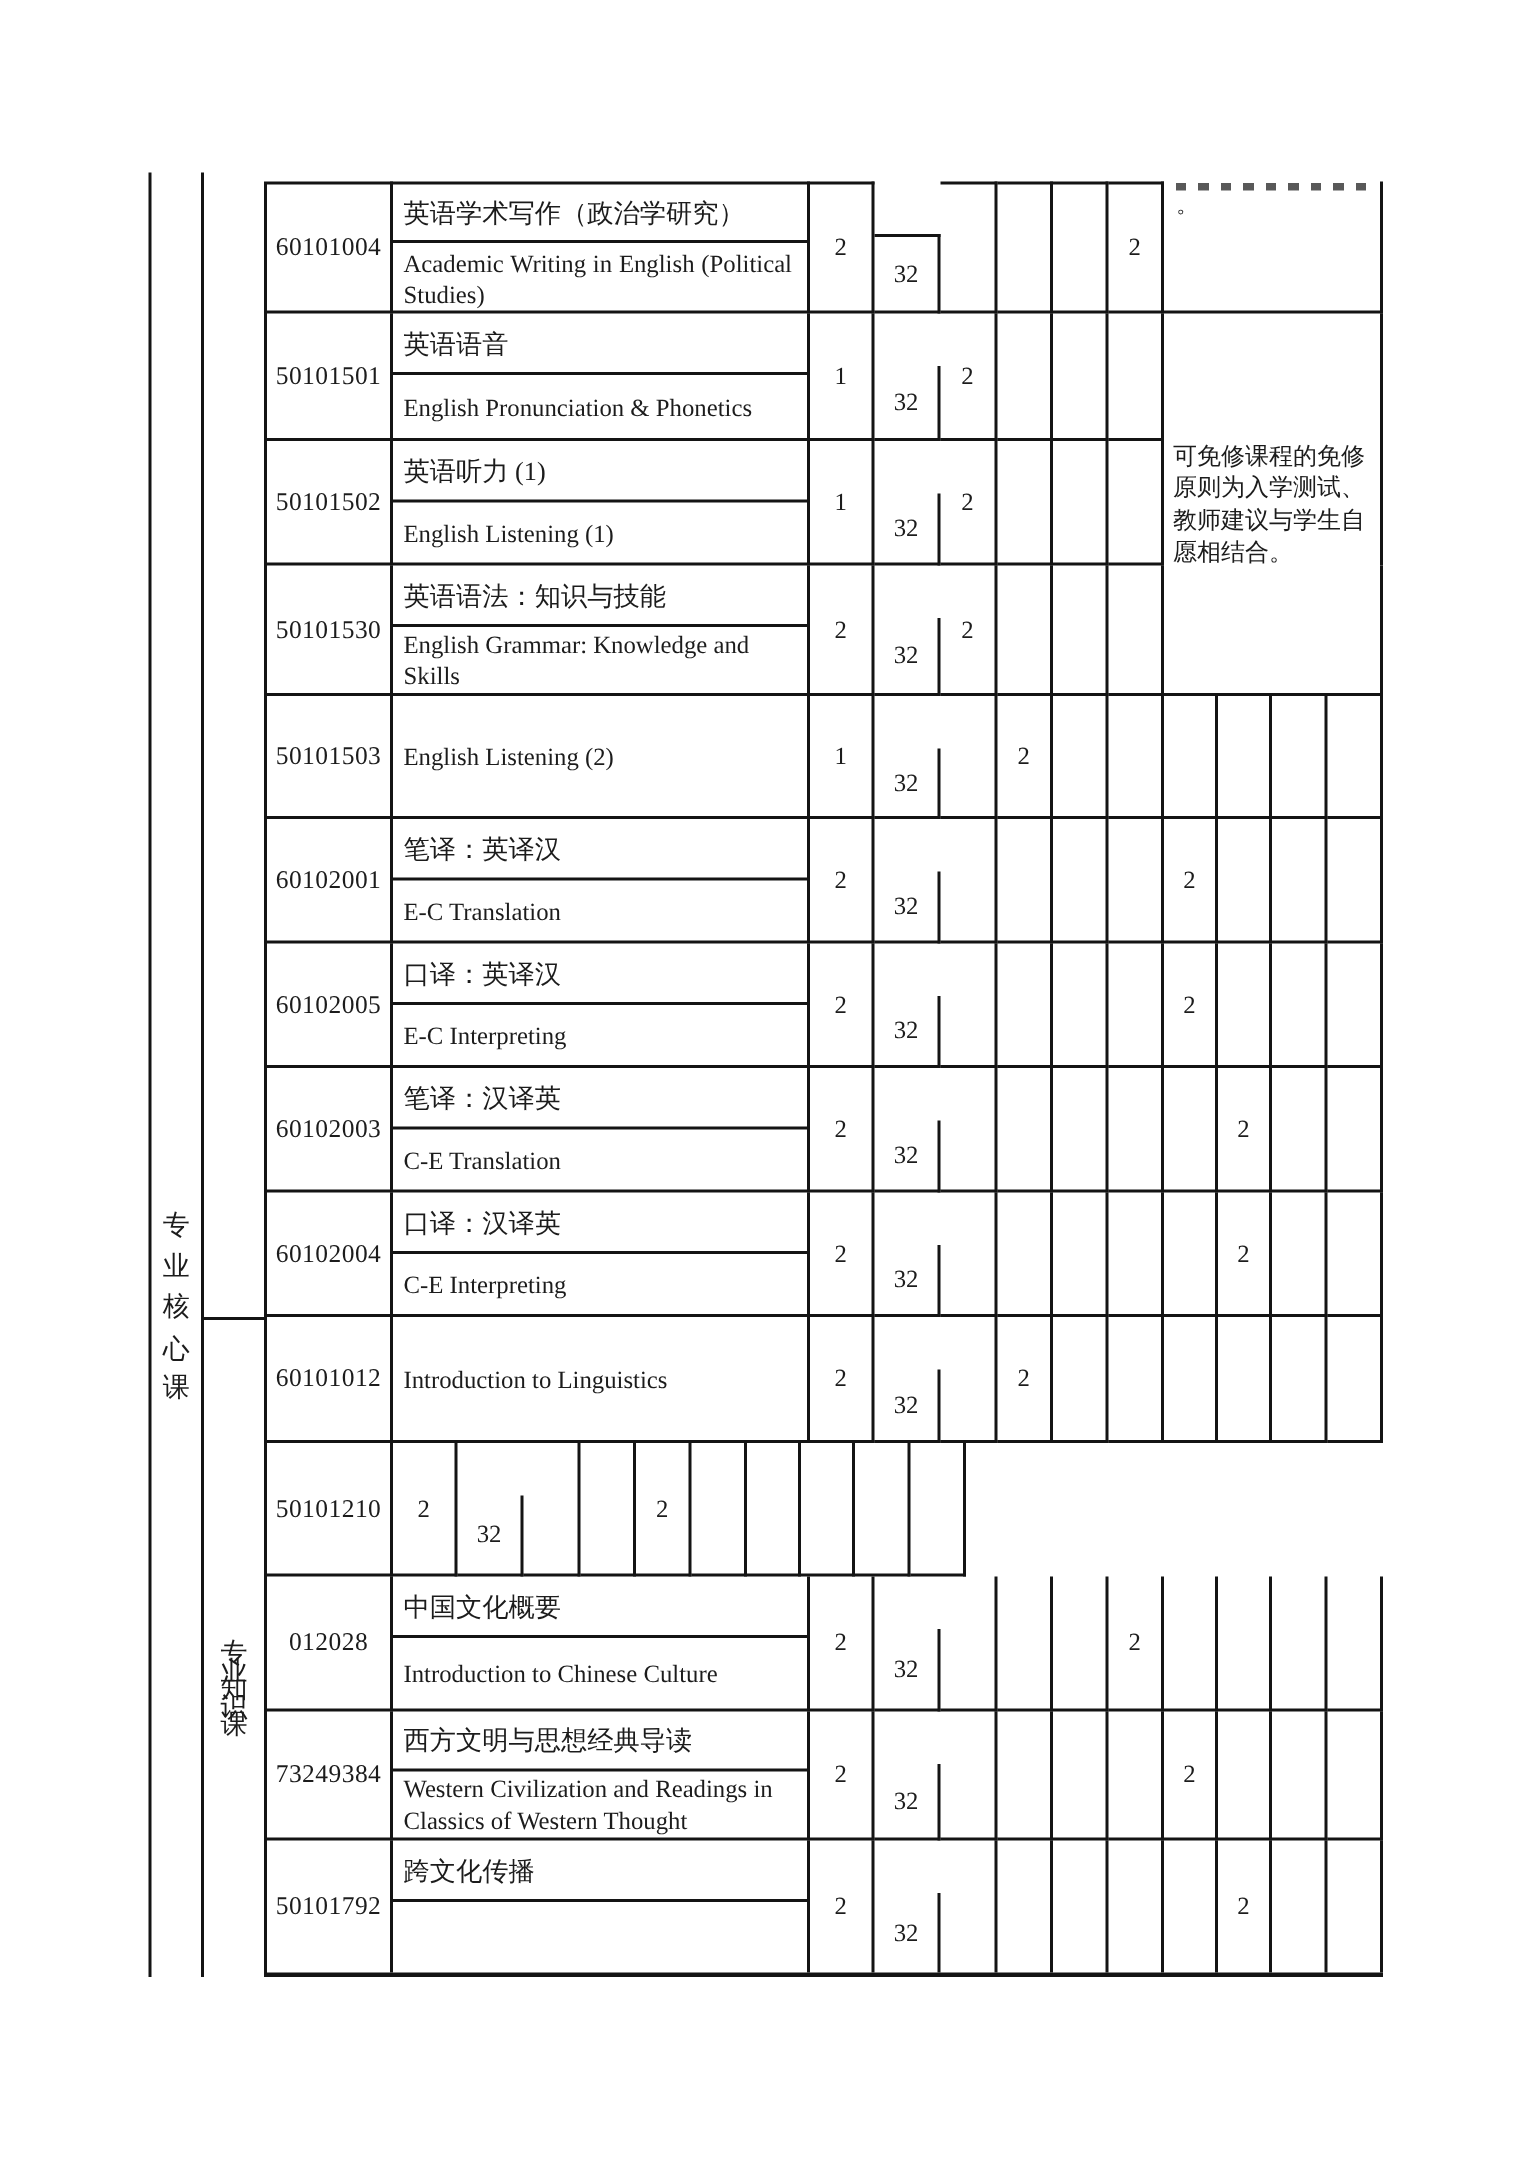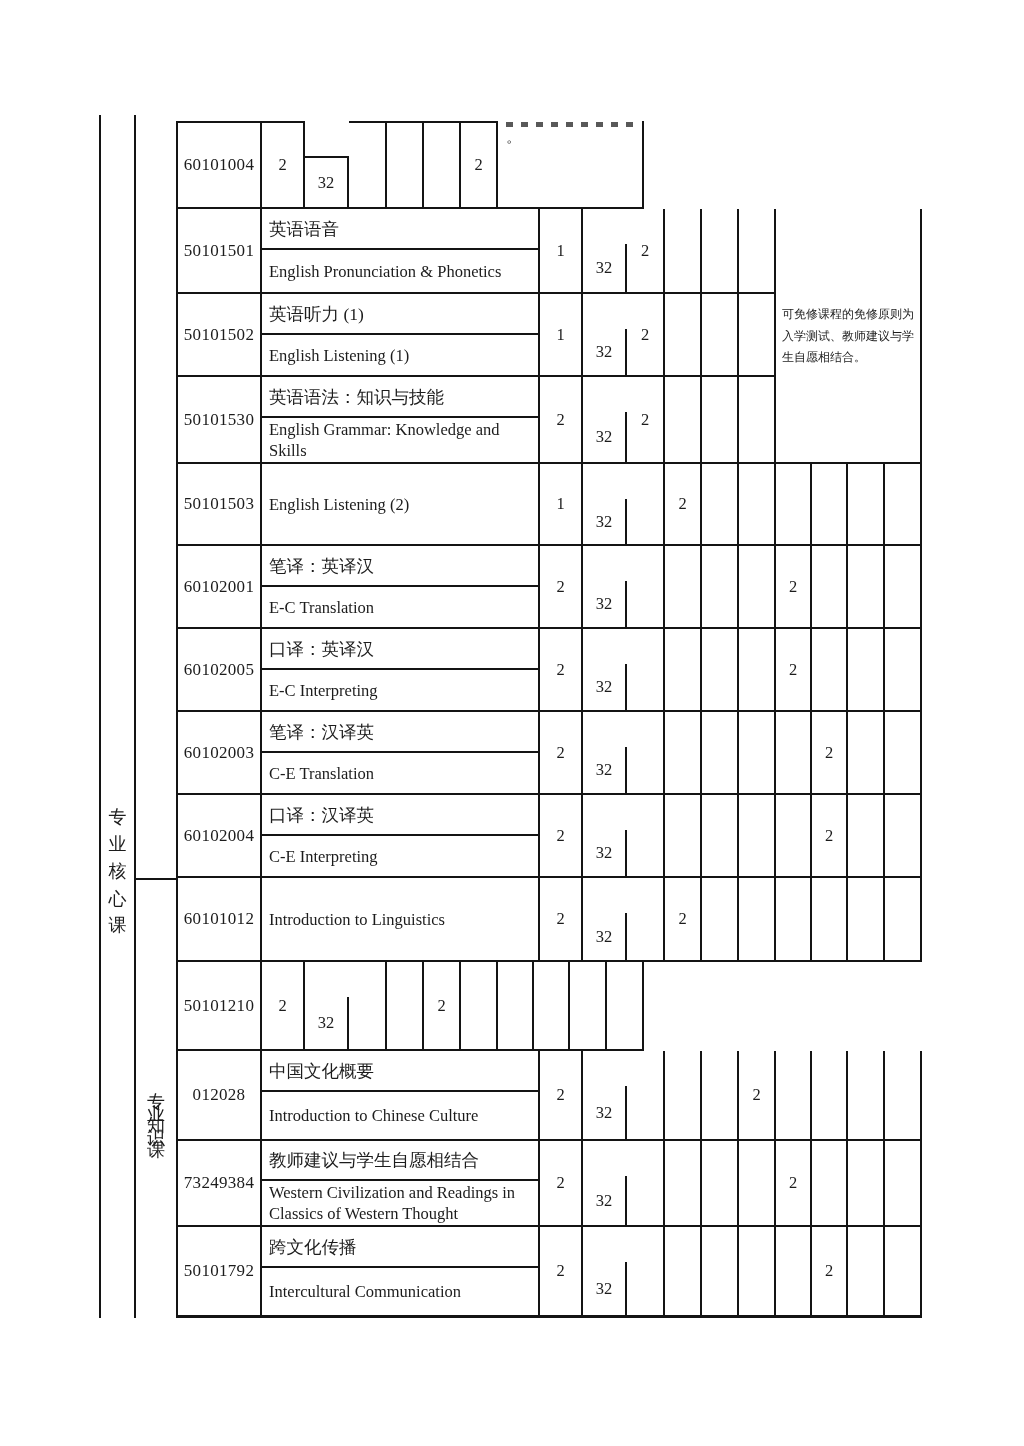--- a/index.html
+++ b/index.html
@@ -37,21 +37,21 @@
   .s{font-size:16.5px;}
   .w38{width:38px}.w37{width:37px}.w36{width:36px}
   .notearea{width:146px; flex-direction:column; align-items:flex-start; justify-content:flex-start;
     padding:0 4px 0 8px;}
   .nb{border-bottom:none;}
   .frag{width:128px; height:5px; margin-top:1px;
     background:repeating-linear-gradient(90deg,#2f2f2f 0 7px, transparent 7px 15px); opacity:.8;}
   .fragp{font-size:15px; margin-top:3px; line-height:15px;}
   .note2box{position:absolute; left:598px; top:88px; width:140px; height:255px;
     display:flex; align-items:center; z-index:2;}
-  .note2text{font-size:12px; line-height:21.5px; padding:0 2px 0 6px;}
+  .note2text{font-size:16px; line-height:21.5px; padding:0 2px 0 6px;}
 </style>
 </head>
 <body>
 
 <div class="page">
 
   <div class="catcol1">
     <div class="vtext vt-core">专业核心课</div>
   </div>
   <div class="catcol2">
@@ -60,20 +60,24 @@
   </div>
 
   <div class="tbl">
 
     <div class="note2box">
       <div class="note2text">可免修课程的免修原则为入学测试、教师建议与学生自愿相结合。</div>
     </div>
 
     <div class="row" style="height:88px">
       <div class="c code bt">60101004</div>
+      <div class="c name bt">
+        <div class="cn">英语学术写作（政治学研究）</div>
+        <div class="en jt">Academic Writing in English (Political Studies)</div>
+      </div>
       <div class="c numc bt">2</div>
       <div class="c hrsc bt">32</div>
       <div class="c s w38 bt"></div>
       <div class="c s w37 bt"></div>
       <div class="c s w37 bt"></div>
       <div class="c s w37 bt">2</div>
       <div class="c notearea">
         <div class="frag"></div>
         <div class="fragp">。</div>
       </div>
@@ -258,40 +262,39 @@
       <div class="c s w37">2</div>
       <div class="c s w36"></div>
       <div class="c s w36"></div>
       <div class="c s w37"></div>
       <div class="c s w37"></div>
     </div>
 
     <div class="row" style="height:86px">
       <div class="c code">73249384</div>
       <div class="c name">
-        <div class="cn">教师建议与学生自愿相结合</div>
+        <div class="cn">西方文明与思想经典导读</div>
         <div class="en">Western Civilization and Readings in Classics of Western Thought</div>
       </div>
       <div class="c numc">2</div>
       <div class="c hrsc">32</div>
       <div class="c s w38"></div>
       <div class="c s w37"></div>
       <div class="c s w37"></div>
       <div class="c s w37"></div>
       <div class="c s w36">2</div>
       <div class="c s w36"></div>
       <div class="c s w37"></div>
       <div class="c s w37"></div>
     </div>
 
     <div class="row lastrow" style="height:88px">
       <div class="c code">50101792</div>
       <div class="c name">
         <div class="cn">跨文化传播</div>
-        <div class="en">Intercultural Communication</div>
       </div>
       <div class="c numc">2</div>
       <div class="c hrsc">32</div>
       <div class="c s w38"></div>
       <div class="c s w37"></div>
       <div class="c s w37"></div>
       <div class="c s w37"></div>
       <div class="c s w36"></div>
       <div class="c s w36">2</div>
       <div class="c s w37"></div>

